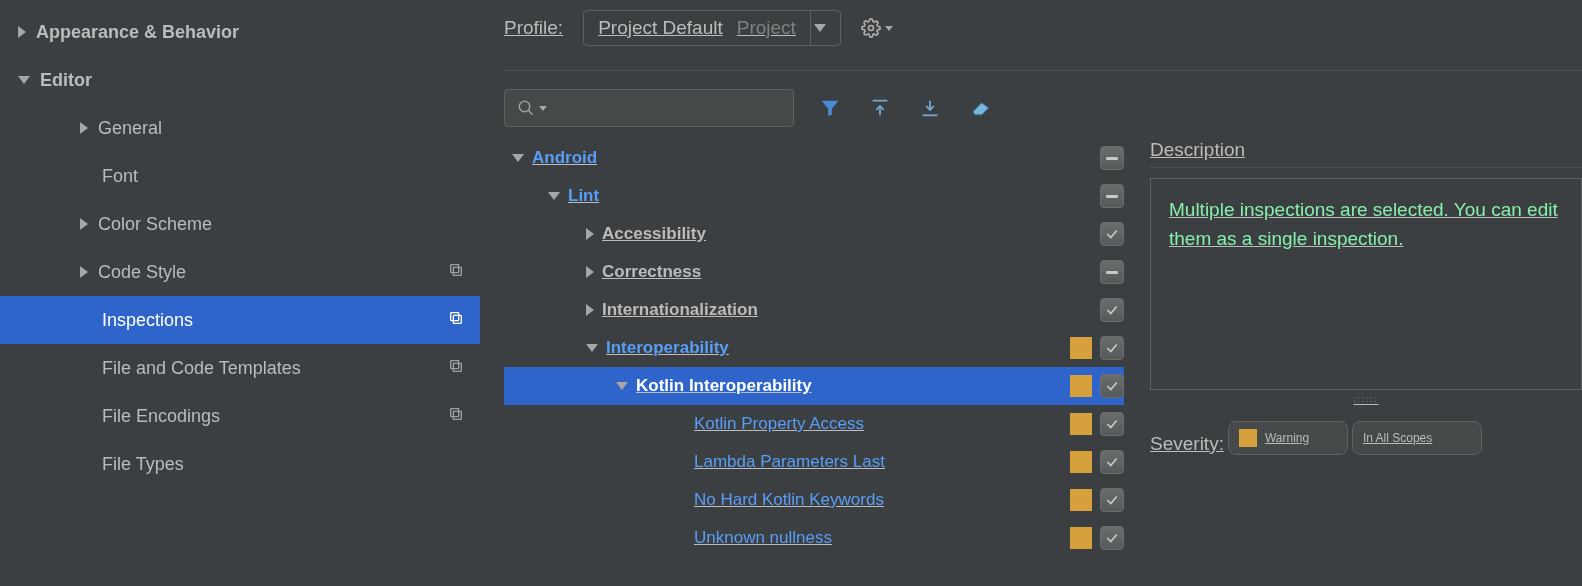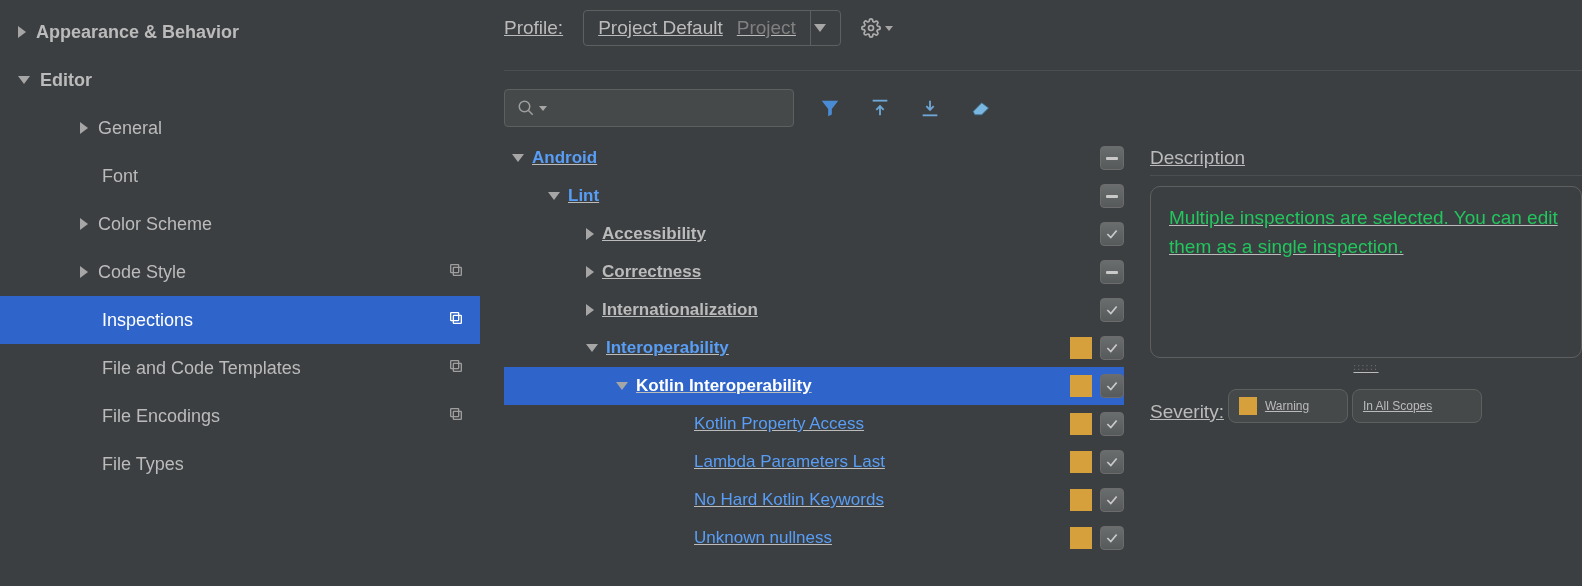--- a/index.html
+++ b/index.html
@@ -148,30 +148,30 @@
 }
 .cb.mixed::after { content:""; width:12px; height:3px; background:#c9c9c9; border-radius:1px;}
 .cb.checked svg { display:block; }
 
 .pad0 { padding-left: 8px; }
 .pad1 { padding-left: 44px; }
 .pad2 { padding-left: 82px; }
 .pad3 { padding-left: 112px; }
 .pad4 { padding-left: 190px; }
 
-.right-pane { flex: 1; min-width:0; padding-right:0;margin-top:8px; }
+.right-pane { flex: 1; min-width:0; padding-right:0; }
 .desc-label { color:#bbbbbb; font-size:19px; margin-bottom:10px; border-bottom:1px solid #4c4f51; padding-bottom:6px;}
 .desc-box {
   border: 1px solid #5e6060;
-  border-radius: 10px;
+  border-radius: 0;
   padding: 16px 18px;
-  color: #22c55e;
+  color: #86efac;
   font-size: 19px;
   line-height: 1.55;
-  height: 172px;
+  height: 212px;
   position:relative;
 }
 .grip {
   text-align:center;
   color:#6b6b6b;
   font-size:10px;
   letter-spacing:2px;
   margin: 4px 0 16px;
 }
 .sev-row { display:flex; align-items:flex-end; gap:4px; }

